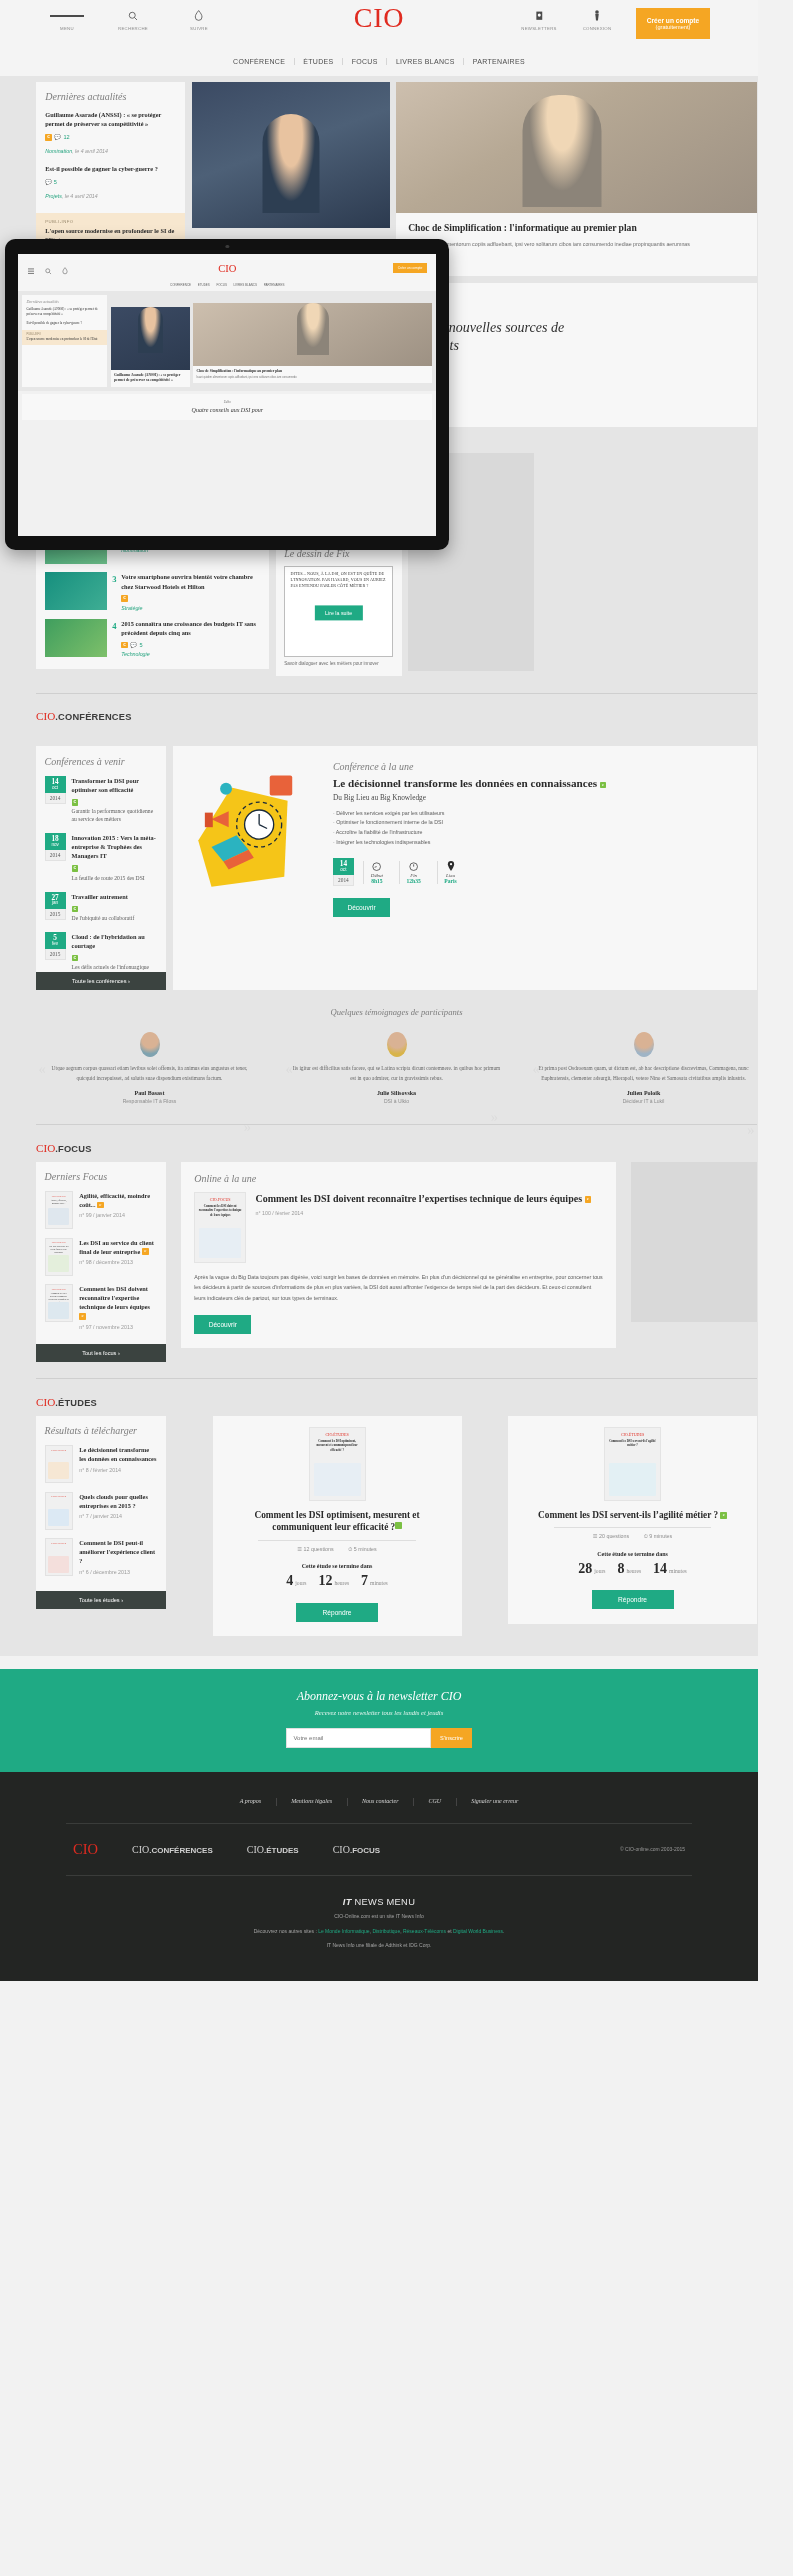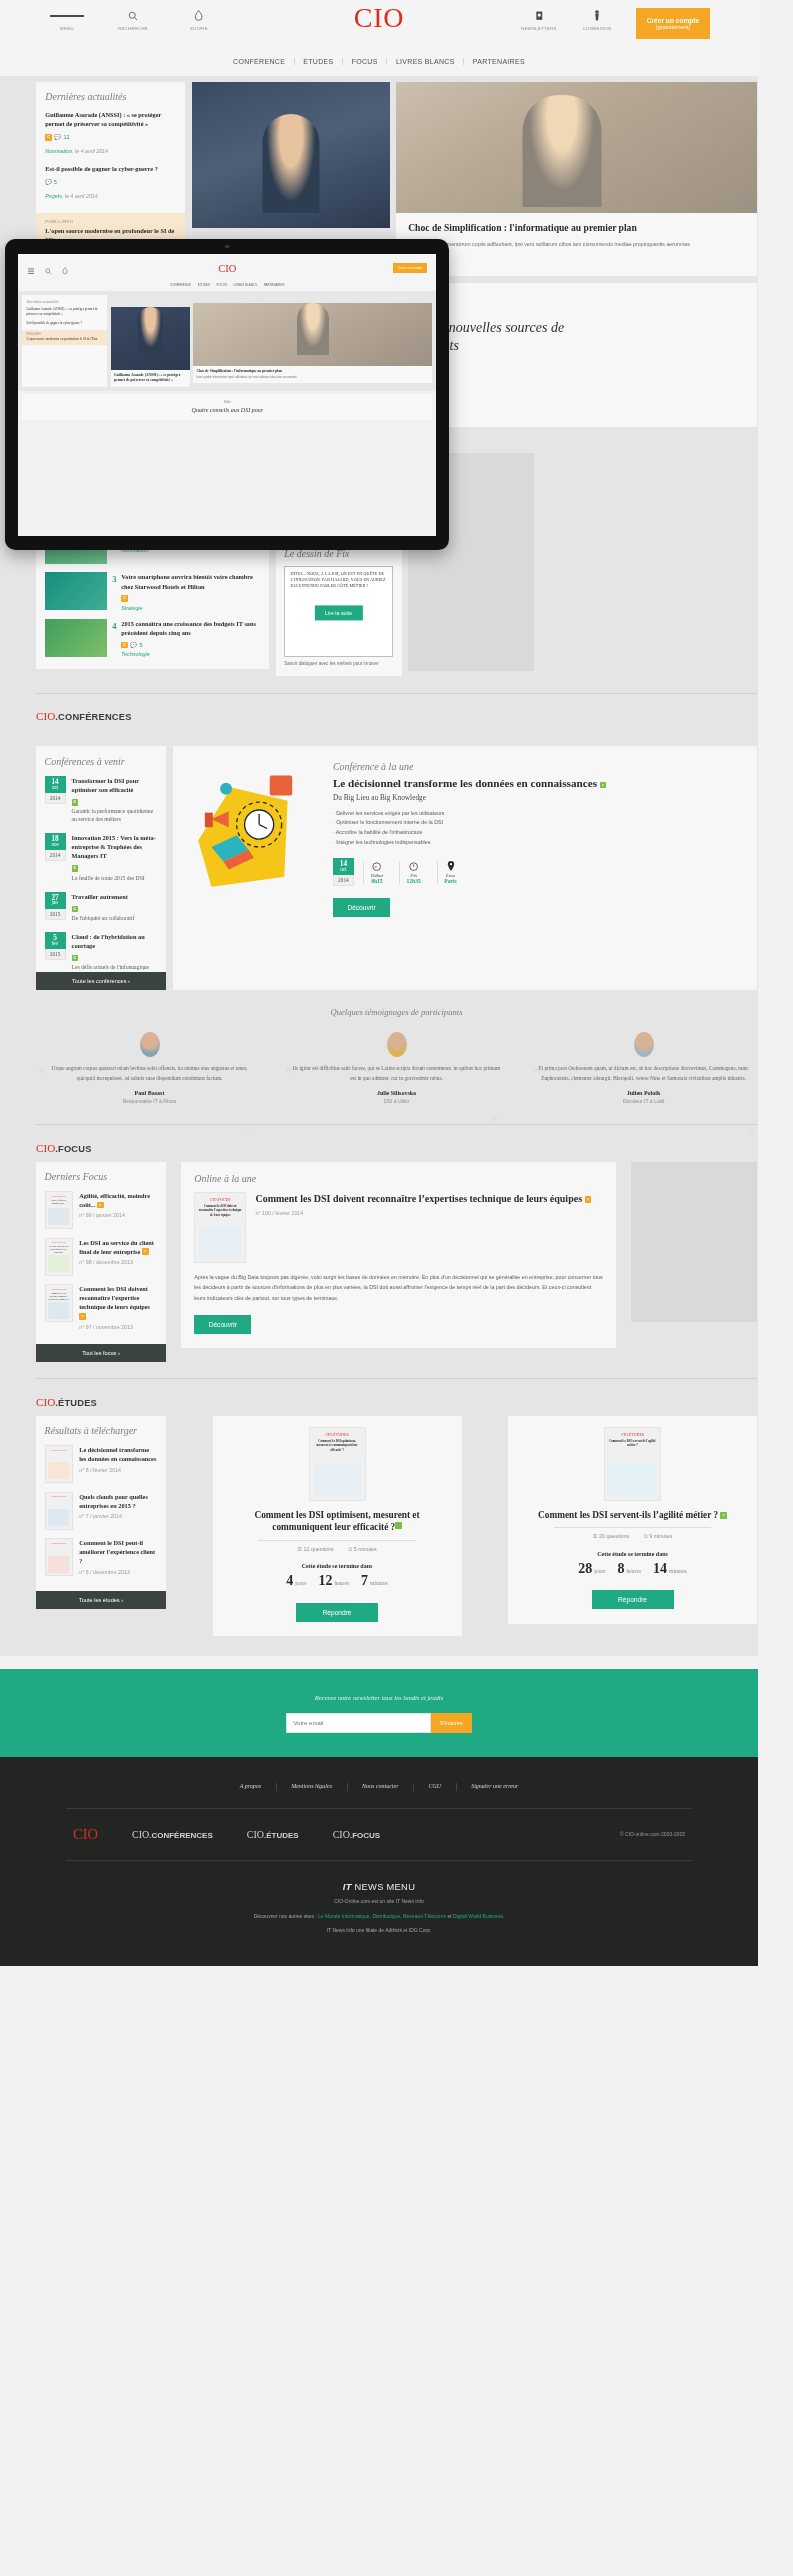--- a/index.html
+++ b/index.html
@@ -878,20 +878,21 @@
             <div><b>8</b><span>heures</span></div>
             <div><b>14</b><span>minutes</span></div>
           </div>
           <button class="btn-green" style="margin-top:13.2px;padding:6px 26.5px">Répondre</button>
         </div>
       </div>
     </div>
   </section>
 
   <section class="nl">
+    <h2>Abonnez-vous à la newsletter CIO</h2>
     <p>Recevez notre newsletter tous les lundis et jeudis</p>
     <div class="nl-form">
       <input type="email" placeholder="Votre email" style="">
       <button>S'inscrire</button>
     </div>
   </section>
 
   <footer>
     <div class="f-links">
       <a href="#">A propos</a>

